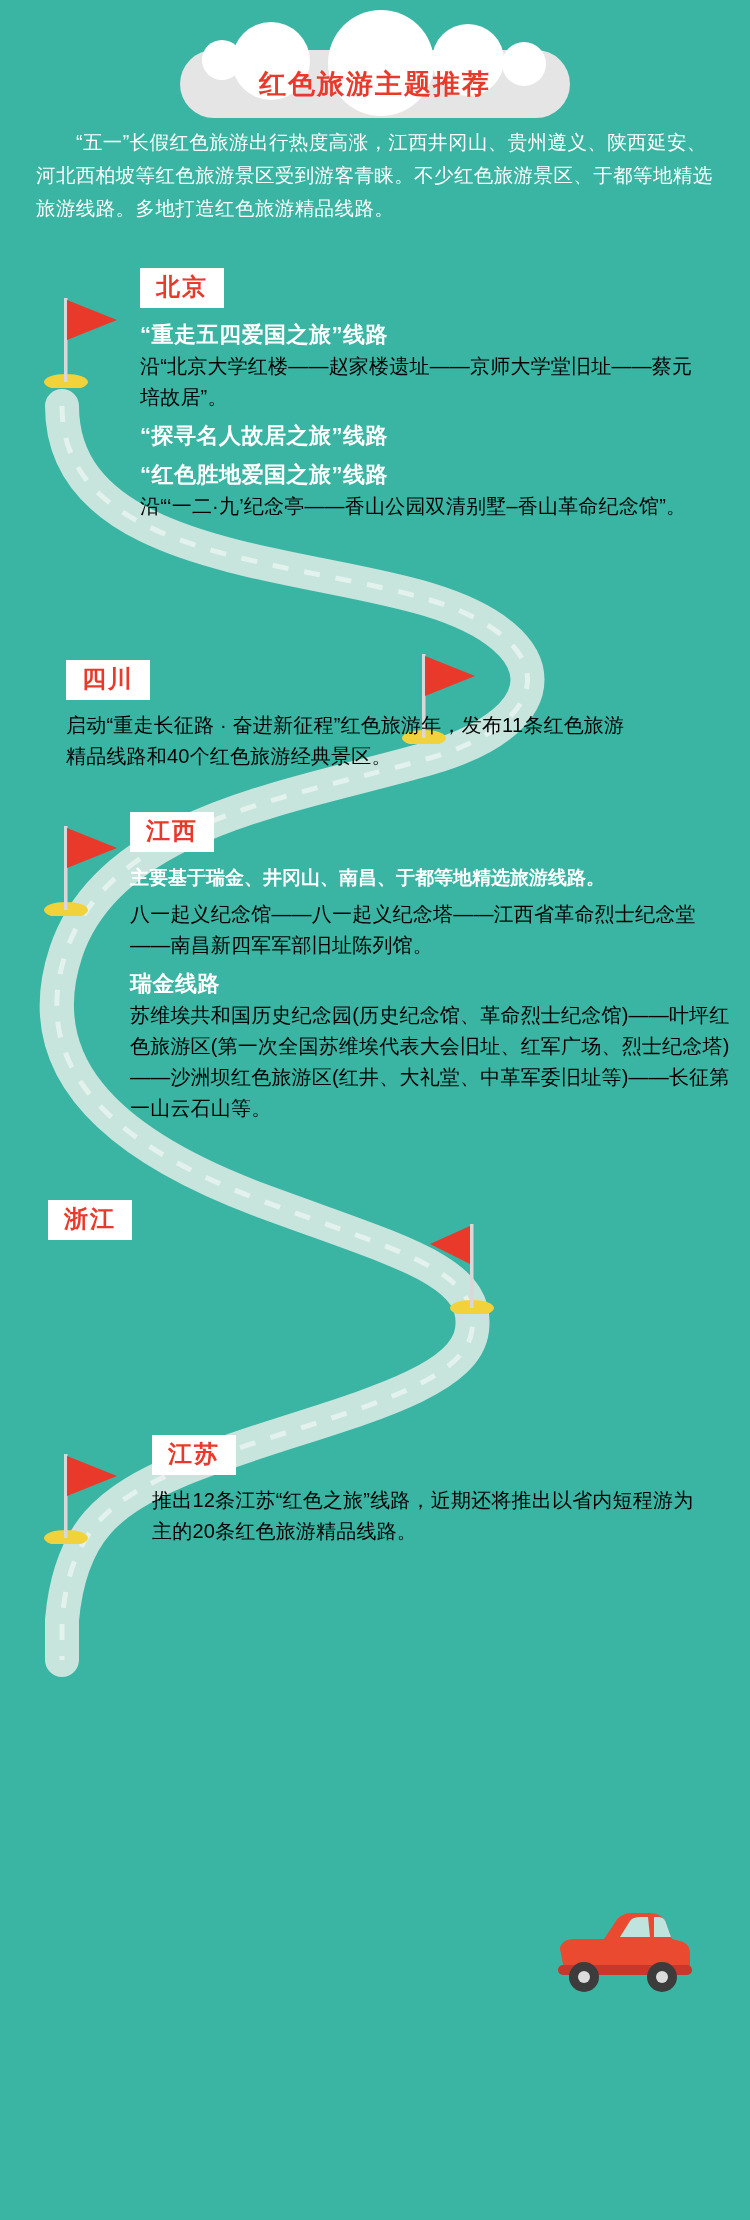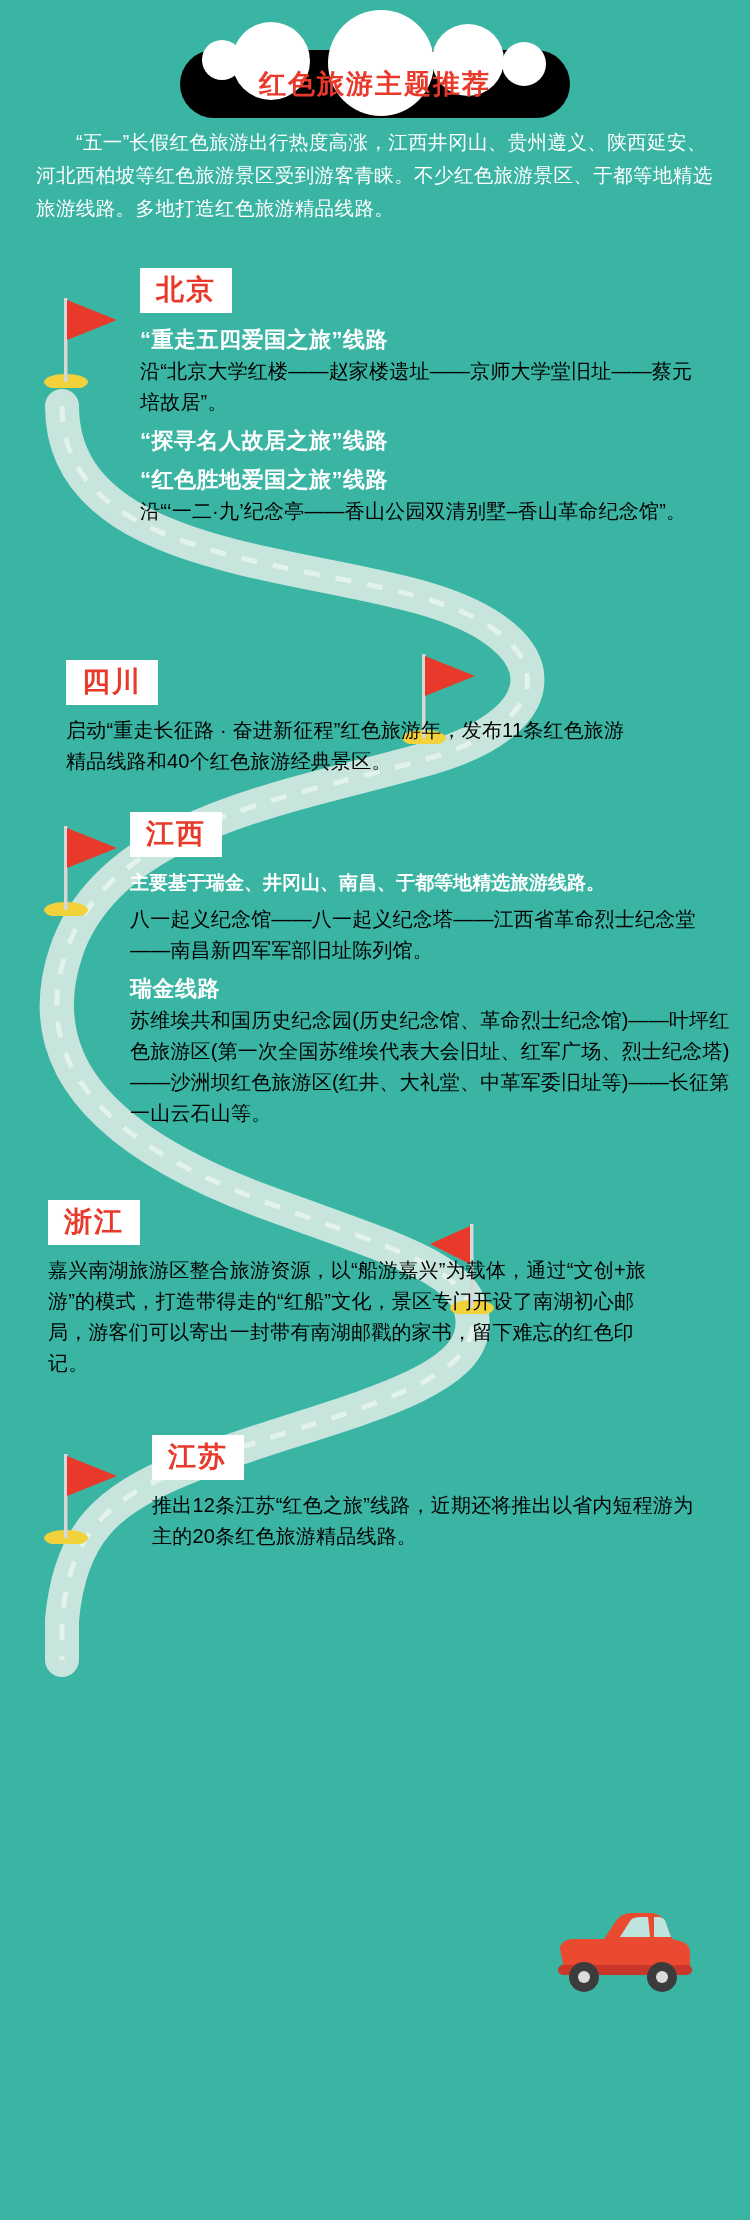--- a/index.html
+++ b/index.html
@@ -19,21 +19,21 @@
     width: 750px;
     height: 100px;
     display: flex;
     justify-content: center;
     align-items: center;
   }
   .cloud {
     position: relative;
     width: 390px;
     height: 68px;
-    background: #000000;
+    background: #e5e5e5;
     border-radius: 34px;
     display: flex;
     align-items: center;
     justify-content: center;
   }
   .cloud:before, .cloud:after {
     content: "";
     position: absolute;
     background: #ffffff;
     border-radius: 50%;
@@ -98,21 +98,21 @@
     pointer-events: none;
   }
 
   
   .section { position: absolute; }
 
   .sec-label {
     display: inline-block;
     background: #ffffff;
     color: #e8392a;
-    font-size: 28px;
+    font-size: 24px;
     font-weight: bold;
     padding: 4px 16px 6px 16px;
     letter-spacing: 2px;
     line-height: 1.25;
   }
   .sub-title {
     color: #ffffff;
     font-size: 22px;
     font-weight: bold;
     line-height: 33px;
@@ -243,20 +243,19 @@
   <div class="gap6"></div>
   <div class="route-text">八一起义纪念馆——八一起义纪念塔——江西省革命烈士纪念堂——南昌新四军军部旧址陈列馆。</div>
   <div class="gap6"></div>
   <div class="sub-title">瑞金线路</div>
   <div class="route-text">苏维埃共和国历史纪念园(历史纪念馆、革命烈士纪念馆)——叶坪红色旅游区(第一次全国苏维埃代表大会旧址、红军广场、烈士纪念塔)——沙洲坝红色旅游区(红井、大礼堂、中革军委旧址等)——长征第一山云石山等。</div>
 </div>
 
 <div class="section" id="sec-zhejiang">
   <div class="sec-label">浙江</div>
   <div class="gap10"></div>
-  <div class="route-text">嘉兴南湖旅游区整合旅游资源，以“船游嘉兴”为载体，通过“文创+旅游”的模式，打造带得走的“红船”文化，景区专门开设了南湖初心邮局，游客们可以寄出一封带有南湖邮戳的家书，留下难忘的红色印记。</div>
 </div>
 
 <div class="section" id="sec-jiangsu">
   <div class="sec-label">江苏</div>
   <div class="gap10"></div>
   <div class="route-text">推出12条江苏“红色之旅”线路，近期还将推出以省内短程游为主的20条红色旅游精品线路。</div>
 </div>
 
 </body></html>

